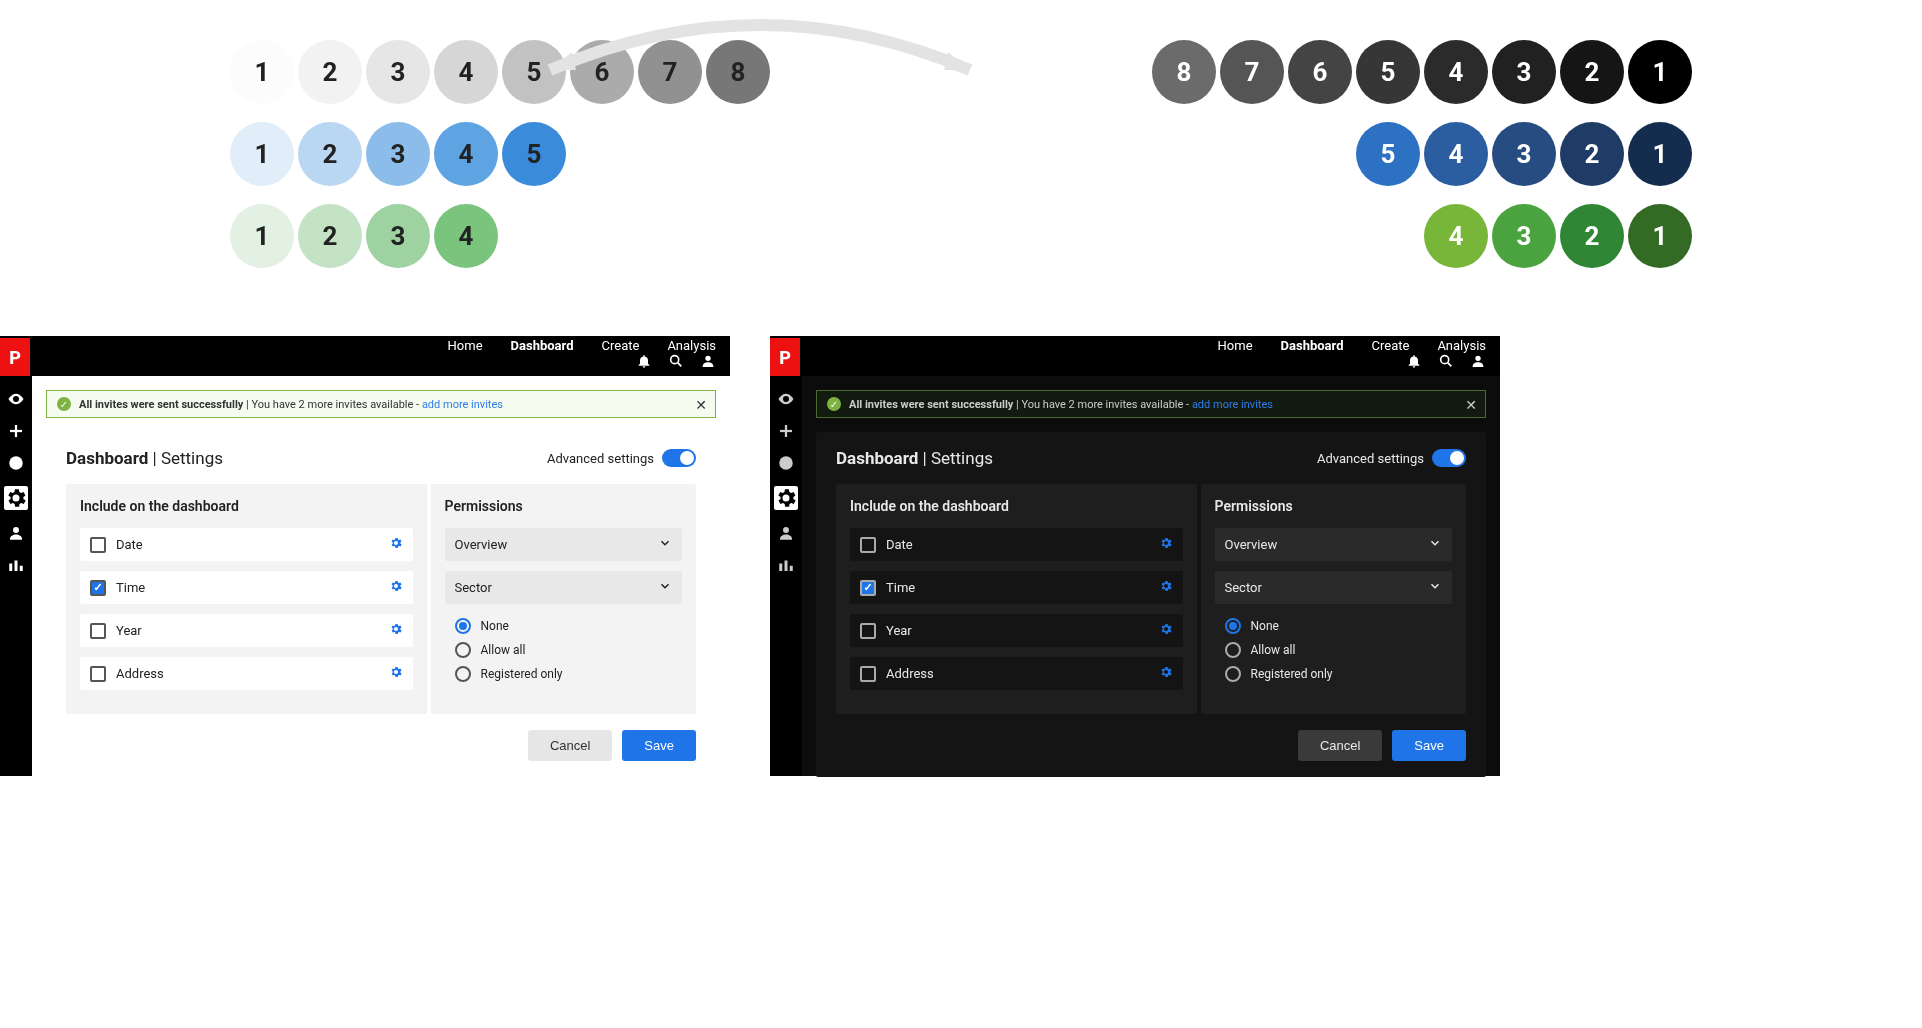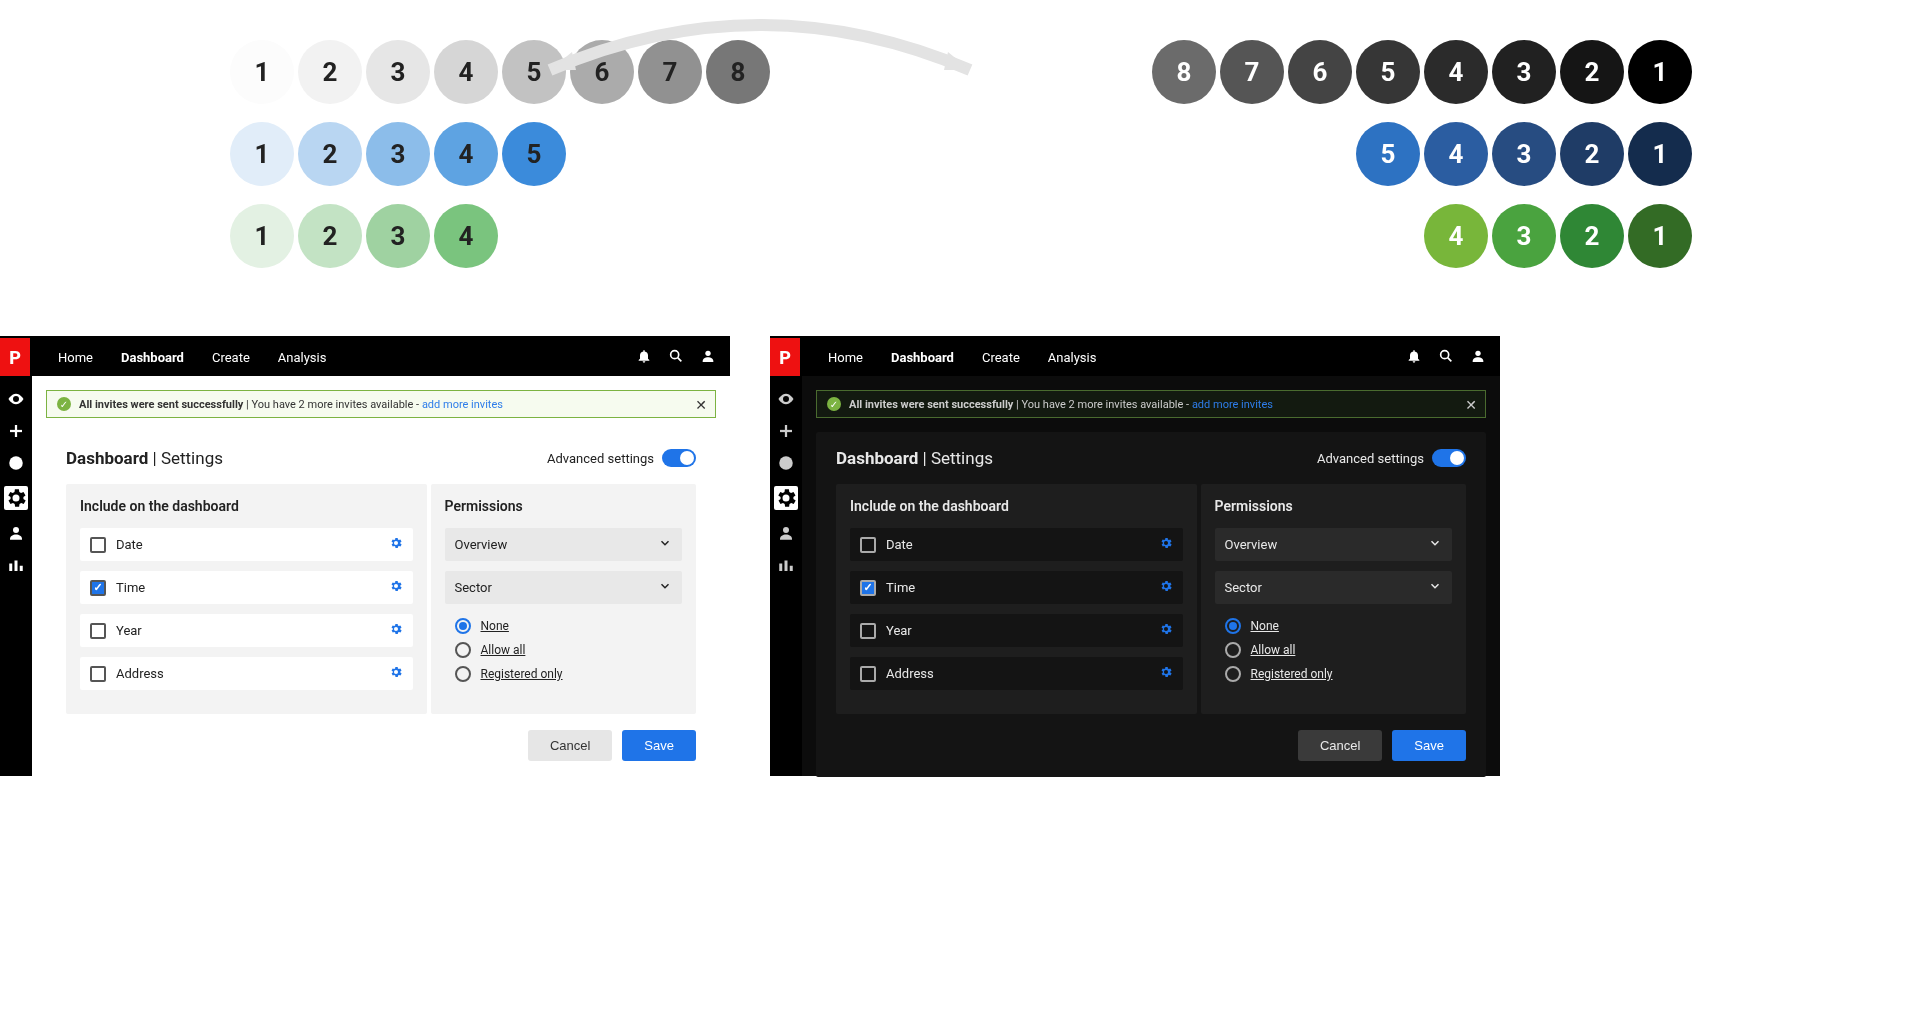--- a/index.html
+++ b/index.html
@@ -11,21 +11,21 @@
 .palette-row { display:flex; justify-content:space-between; margin-bottom:18px; }
 .swatch-group { display:flex; }
 .swatch { width:64px; height:64px; border-radius:50%; display:flex; align-items:center; justify-content:center; font-weight:700; font-size:26px; margin-right:4px; }
 .swatch:last-child{margin-right:0;}
 
 
 .mockups { display:flex; gap:40px; padding:20px 0; }
 .mock { width:730px; position:relative; font-size:13px; }
 
 
-.topbar { height:38px; display:flex; align-items:center; padding:0 14px; }
+.topbar { height:38px; display:flex; align-items:flex-end; padding:0 14px;flex-direction:column; }
 .logo { width:30px; height:38px; background:#e11; display:flex; align-items:center; justify-content:center; color:#fff; font-weight:800; font-size:18px; position:absolute; left:0; top:0; }
 .topnav { display:flex; gap:28px; margin-left:44px; align-items:center; }
 .topnav span { cursor:pointer; font-size:13px; }
 .topnav .active { font-weight:700; }
 .top-icons { margin-left:auto; display:flex; gap:16px; align-items:center; }
 .top-icons svg { width:16px; height:16px; }
 
 .sidebar { position:absolute; left:0; top:38px; bottom:0; width:32px; display:flex; flex-direction:column; align-items:center; gap:14px; padding-top:14px; }
 .sidebar .sbicon { width:18px; height:18px; display:flex; align-items:center; justify-content:center; }
 .sidebar .sbicon.active { background:#fff; color:#000; width:24px; height:24px; border-radius:2px; }
@@ -54,21 +54,21 @@
 .chkrow .cb { width:16px; height:16px; border:2px solid; border-radius:2px; margin-right:10px; display:flex; align-items:center; justify-content:center; }
 .chkrow .cb.checked { background:#1f74e8; border-color:#1f74e8; }
 .chkrow .cb.checked::after { content:"✓"; color:#fff; font-size:11px; font-weight:700; }
 .chkrow .gear { margin-left:auto; color:#1f74e8; cursor:pointer; }
 .chkrow .gear svg{width:14px;height:14px;}
 
 .ddrow { display:flex; align-items:center; padding:8px 10px; margin-bottom:10px; border-radius:2px;text-align:center; }
 .ddrow .chev { margin-left:auto; }
 .ddrow .chev svg{width:14px;height:14px;}
 
-.radrow { display:flex; align-items:center; padding:4px 10px; font-size:12px;text-decoration:underline; }
+.radrow { display:flex; align-items:center; padding:4px 10px; font-size:12px; }
 .radrow .rb { width:16px; height:16px; border:2px solid; border-radius:50%; margin-right:10px; display:flex; align-items:center; justify-content:center; }
 .radrow .rb.selected::after { content:""; width:8px; height:8px; border-radius:50%; background:#1f74e8; }
 
 .btns { display:flex; justify-content:flex-end; gap:10px; margin-top:16px; }
 .btn { padding:8px 22px; border-radius:3px; font-size:13px; cursor:pointer; border:none; }
 .btn-cancel-l { background:#e6e6e6; color:#333; }
 .btn-save { background:#1f74e8; color:#fff; }
 
 
 .light { background:#fff; color:#222; border-top:2px solid #000;}

